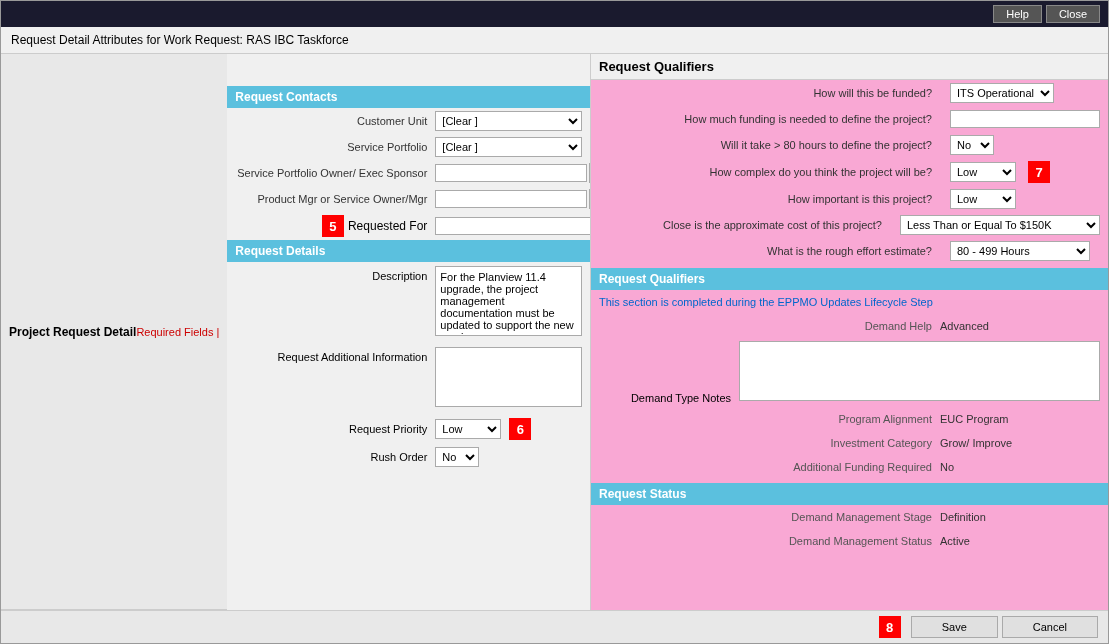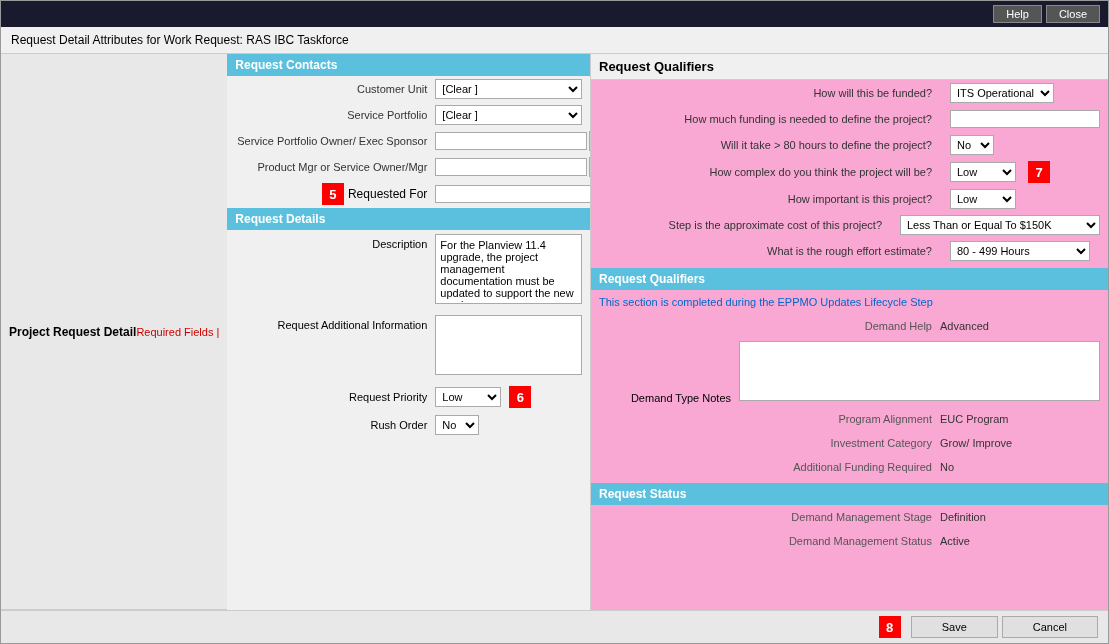--- a/index.html
+++ b/index.html
@@ -70,21 +70,21 @@
     .annotation-5 { border: 2px solid red; background: red; color: white; font-weight: bold; width: 22px; height: 22px; display: inline-flex; align-items: center; justify-content: center; font-size: 13px; margin-right: 4px; }
     
     .rush-row { display: flex; align-items: center; padding: 3px 8px; }
     .rush-label { text-align: right; min-width: 200px; padding-right: 8px; font-size: 11px; }
     
     .demand-notes-row { display: flex; align-items: flex-end; padding: 3px 8px; }
     .demand-notes-label { text-align: right; min-width: 140px; padding-right: 8px; font-size: 11px; padding-top: 3px; }
     
     select { font-size: 11px; }
     
-    .left-sections { flex: 1; overflow-y: auto; }
+    .left-sections { flex: 1; overflow-y: auto; margin-top: 32px; }
   </style>
 </head>
 <body>
 
 <div class="window">
 
   <div class="title-bar">
     <button class="title-bar-btn">Help</button>
     <button class="title-bar-btn">Close</button>
   </div>
@@ -253,21 +253,21 @@
         <div class="qualifier-control">
           <select class="form-select">
             <option>Low</option>
             <option>Medium</option>
             <option>High</option>
           </select>
         </div>
       </div>
 
       <div class="qualifier-row">
-        <div class="qualifier-label">Step is the approximate cost of this project?</div>
+        <div class="qualifier-label">Close is the approximate cost of this project?</div>
         <div class="qualifier-control">
           <select class="form-select" style="width:200px;">
             <option>Less Than or Equal To $150K</option>
             <option>More Than $150K</option>
           </select>
         </div>
       </div>
 
       <div class="qualifier-row">
         <div class="qualifier-label">What is the rough effort estimate?</div>

